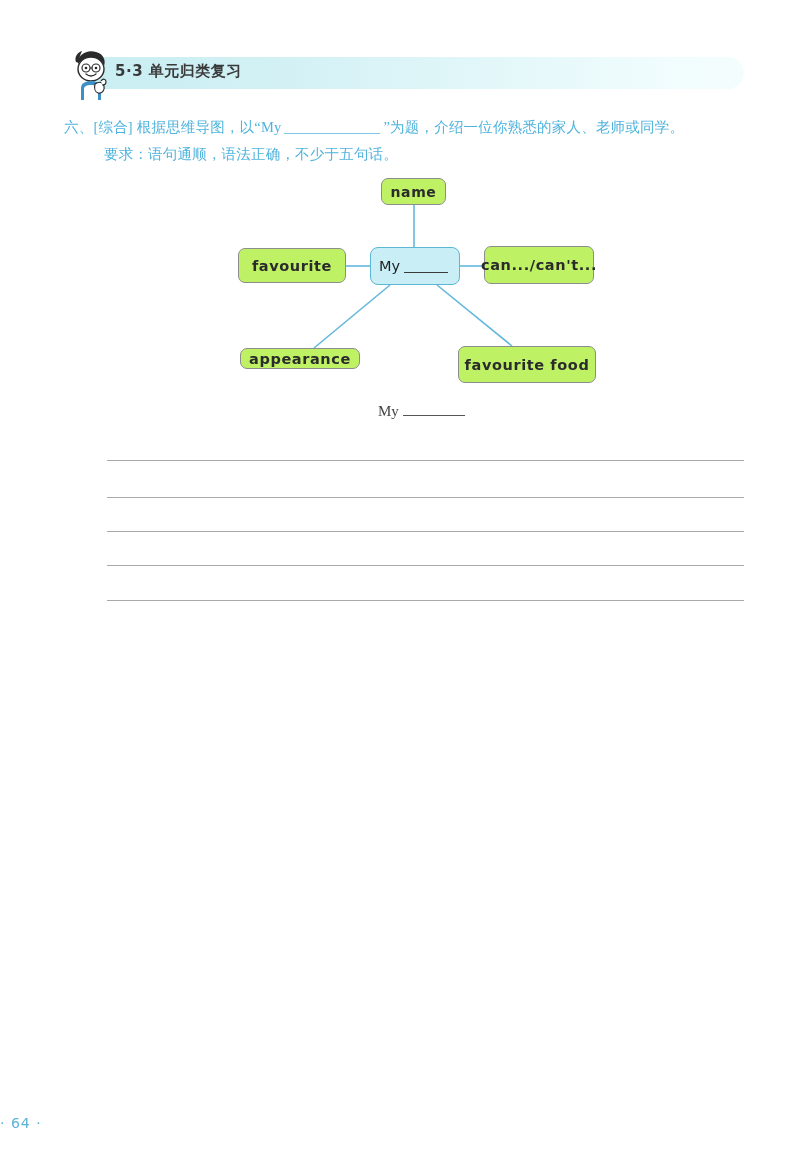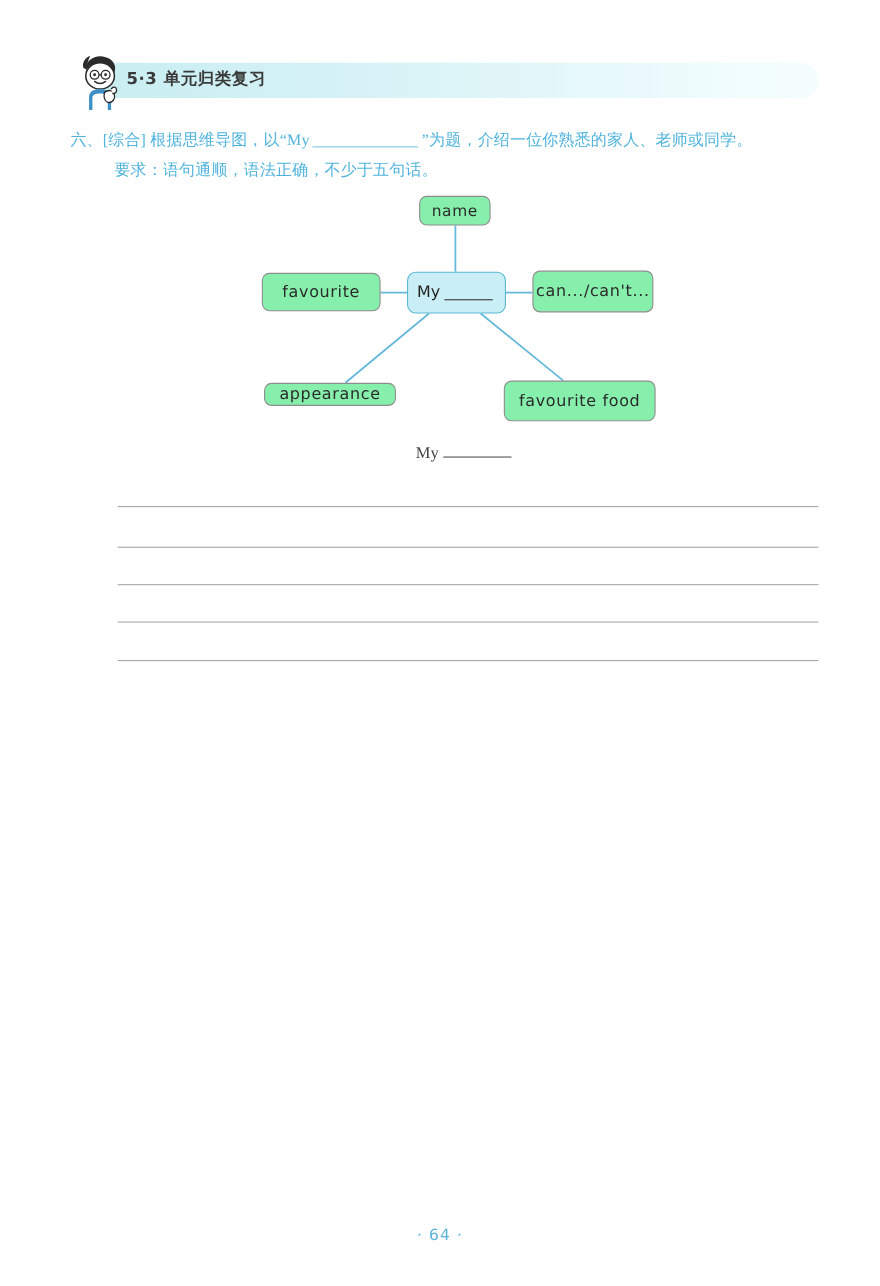--- a/index.html
+++ b/index.html
@@ -72,29 +72,30 @@
     top: 0;
     width: 800px;
     height: 430px;
     pointer-events: none;
   }
   .node {
     position: absolute;
     box-sizing: border-box;
     border: 1.3px solid #8d8d8d;
     border-radius: 7px;
-    background: #86efac;
+    background: #bef264;
     display: flex;
     align-items: center;
     justify-content: center;
     font-family: "DejaVu Sans", sans-serif;
     font-size: 14.5px;
     color: #2b2b2b;
     letter-spacing: 0.6px;
     white-space: nowrap;
+    font-weight: bold;
   }
   #node-name      { left: 381px; top: 178px; width: 65px;  height: 27px; font-size: 14px; }
   #node-character { left: 238px; top: 248px; width: 108px; height: 35px; }
   #node-can       { left: 484px; top: 246px; width: 110px; height: 38px; }
   #node-appearance{ left: 240px; top: 348px; width: 120px; height: 21px; }
   #node-favourite { left: 458px; top: 346px; width: 138px; height: 37px; }
 
   #node-center {
     position: absolute;
     left: 370px; top: 247px;
@@ -143,21 +144,21 @@
     height: 0;
     border-top: 1.4px solid #a9a9a9;
   }
 
   
   #page-number {
     position: absolute;
     left: 0;
     top: 1115px;
     width: 800px;
-    text-align: center;
+    text-align: left;
     font-family: "DejaVu Sans", sans-serif;
     font-size: 14px;
     color: #5cb3d9;
     letter-spacing: 1px;
   }
 </style>
 </head>
 <body>
 
 <div id="header-banner"></div>

